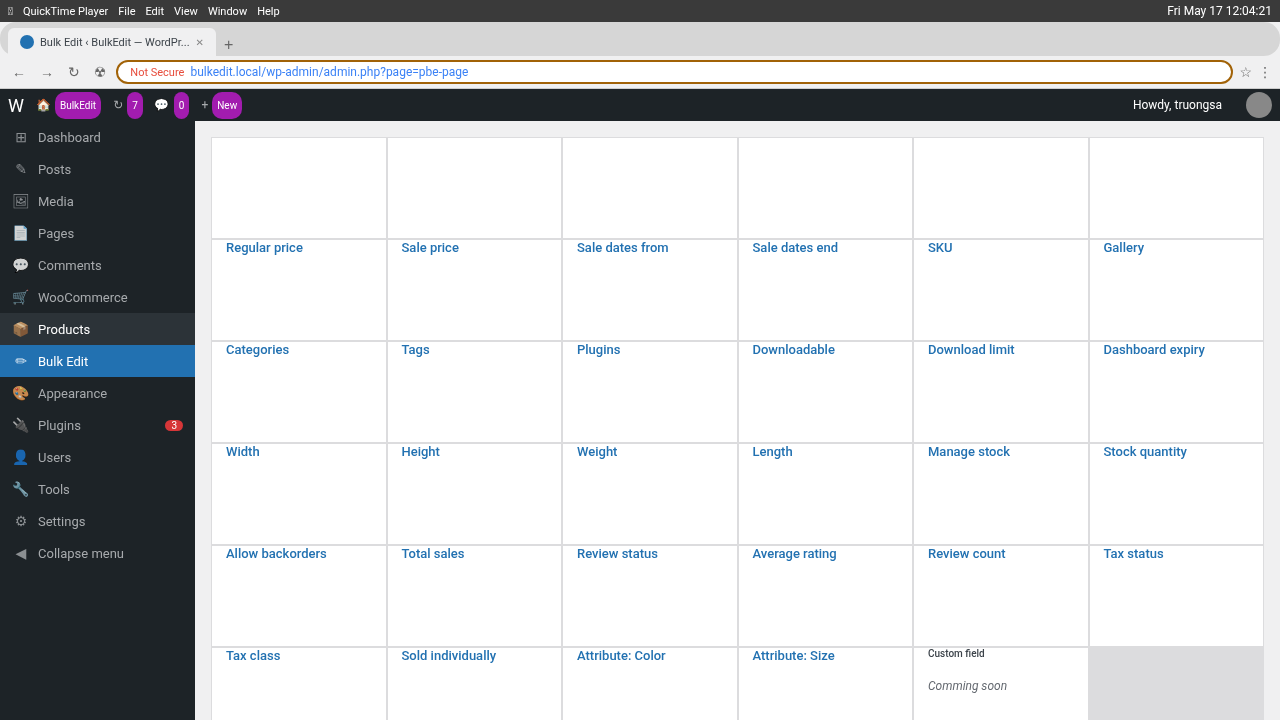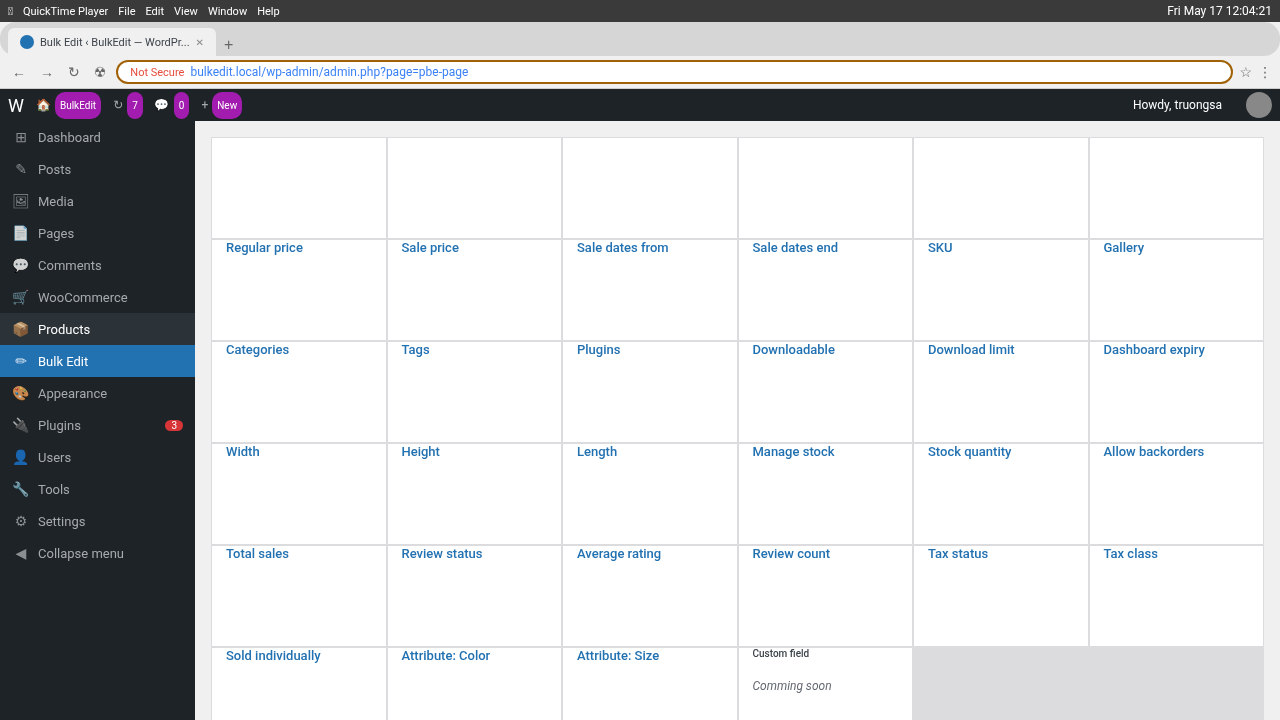--- a/index.html
+++ b/index.html
@@ -335,20 +335,23 @@
       <div class="field-cell">
         <a class="field-link">Dashboard expiry</a>
       </div>
       <div class="field-cell">
         <a class="field-link">Width</a>
       </div>
       <div class="field-cell">
         <a class="field-link">Height</a>
       </div>
       <div class="field-cell">
+        <a class="field-link">Weight</a>
+      </div>
+      <div class="field-cell">
         <a class="field-link">Length</a>
       </div>
       <div class="field-cell">
         <a class="field-link">Manage stock</a>
       </div>
 
       <div class="field-cell">
         <a class="field-link">Stock quantity</a>
       </div>
       <div class="field-cell">

